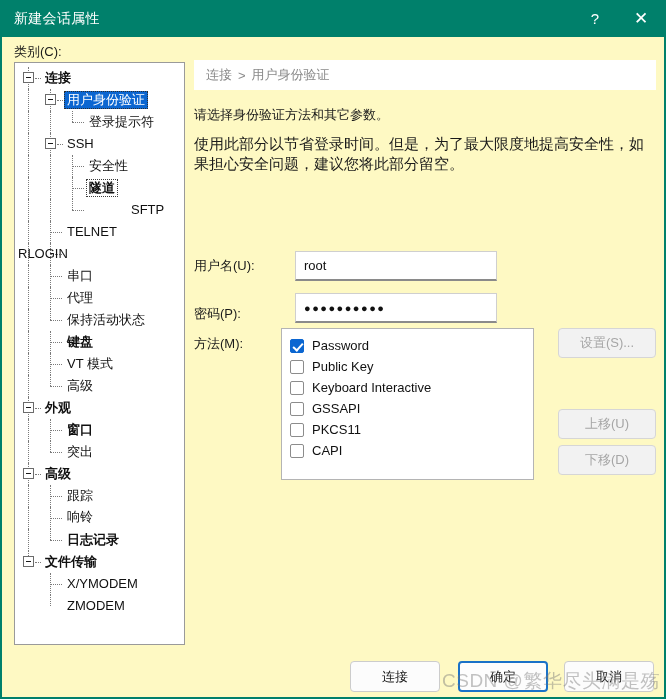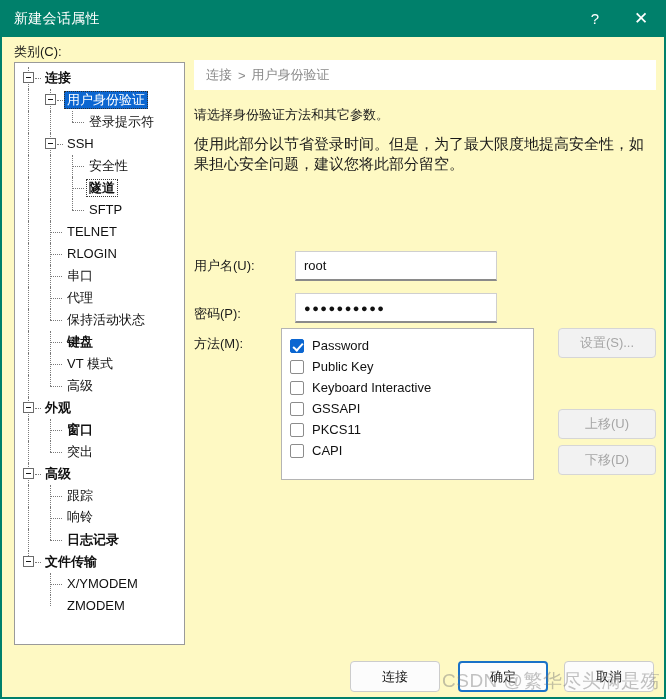--- a/index.html
+++ b/index.html
@@ -314,37 +314,37 @@
         </div>
         <span class="tree-label bold" style="margin-left: 71px;">隧道</span>
       </div>
       <div class="tree-row">
         <div class="tree-guides">
           <div class="vline" style="left: 13px;"></div>
           <div class="vline" style="left: 35px;"></div>
           <div class="vline half" style="left: 57px;"></div>
           <div class="hline" style="left: 57px; width: 12px;"></div>
         </div>
-        <span class="tree-label" style="margin-left: 71px;">SFTP</span>
+        <span class="tree-label" style="margin-left: 113px;">SFTP</span>
       </div>
       <div class="tree-row">
         <div class="tree-guides">
           <div class="vline" style="left: 13px;"></div>
           <div class="vline" style="left: 35px;"></div>
           <div class="hline" style="left: 35px; width: 12px;"></div>
         </div>
         <span class="tree-label" style="margin-left: 49px;">TELNET</span>
       </div>
       <div class="tree-row">
         <div class="tree-guides">
           <div class="vline" style="left: 13px;"></div>
           <div class="vline" style="left: 35px;"></div>
           <div class="hline" style="left: 35px; width: 12px;"></div>
         </div>
-        <span class="tree-label" style="margin-left: 49px;">RLOGIN</span>
+        <span class="tree-label" style="">RLOGIN</span>
       </div>
       <div class="tree-row">
         <div class="tree-guides">
           <div class="vline" style="left: 13px;"></div>
           <div class="vline" style="left: 35px;"></div>
           <div class="hline" style="left: 35px; width: 12px;"></div>
         </div>
         <span class="tree-label" style="margin-left: 49px;">串口</span>
       </div>
       <div class="tree-row">

